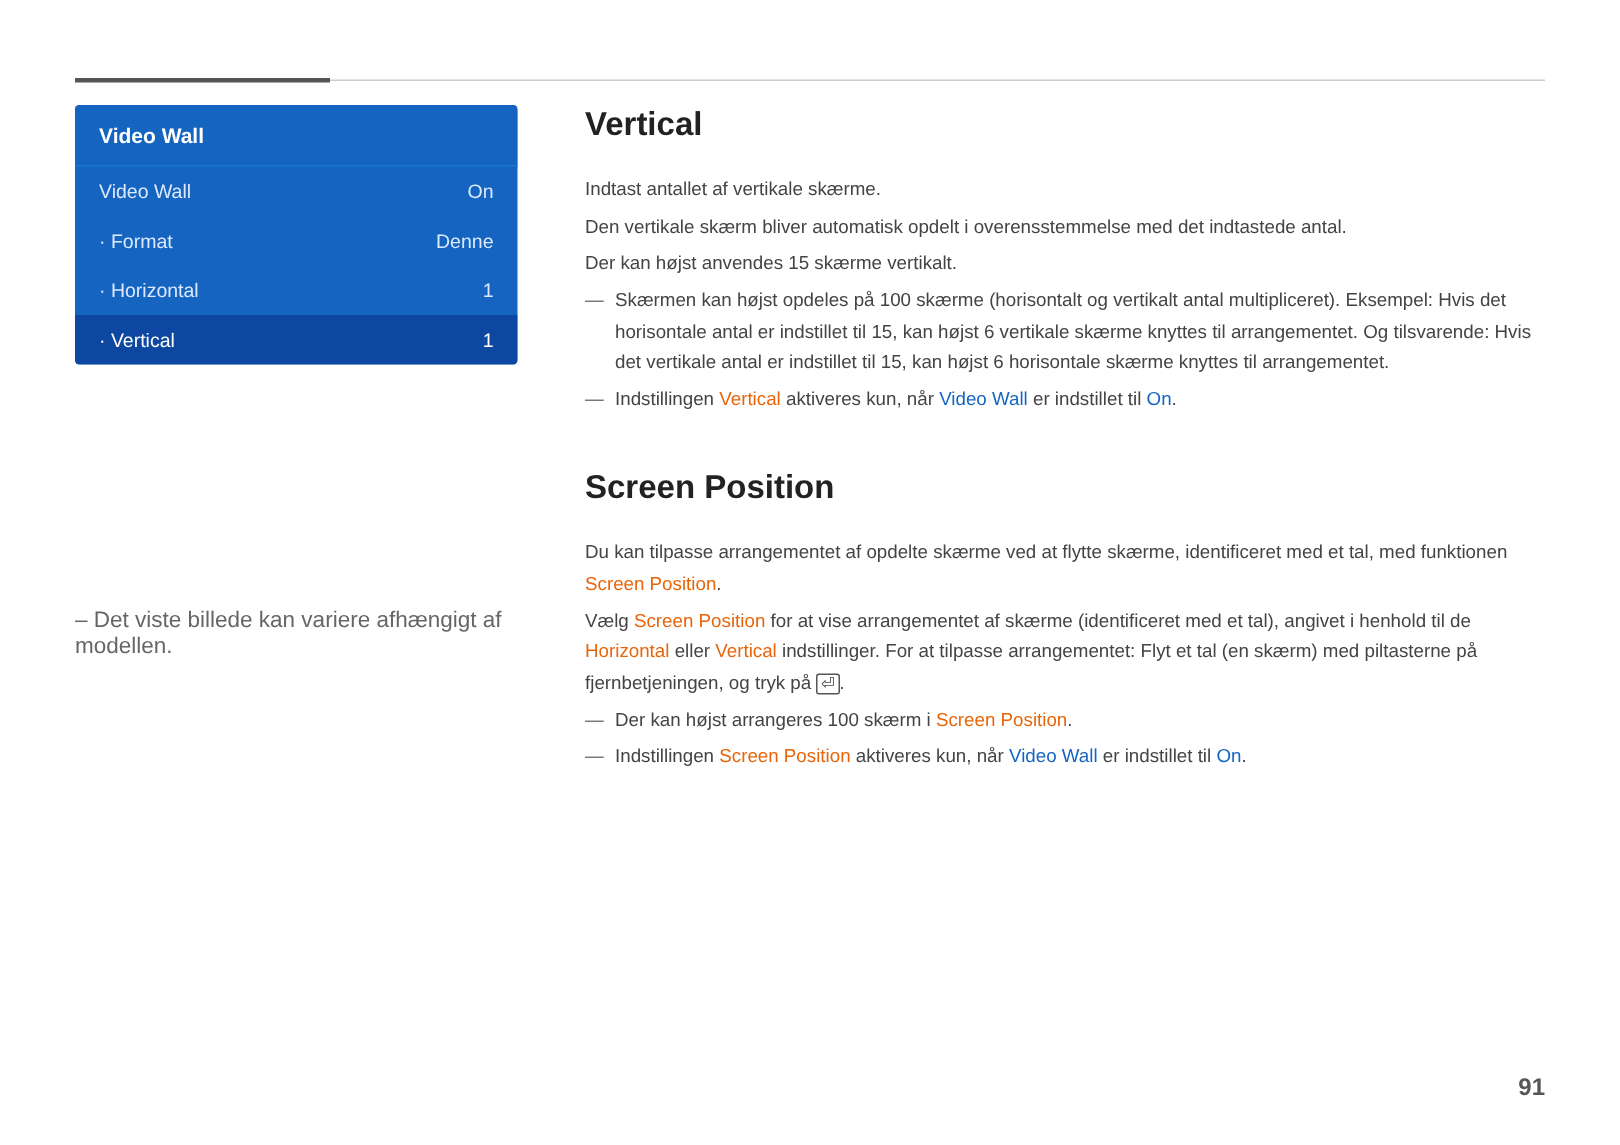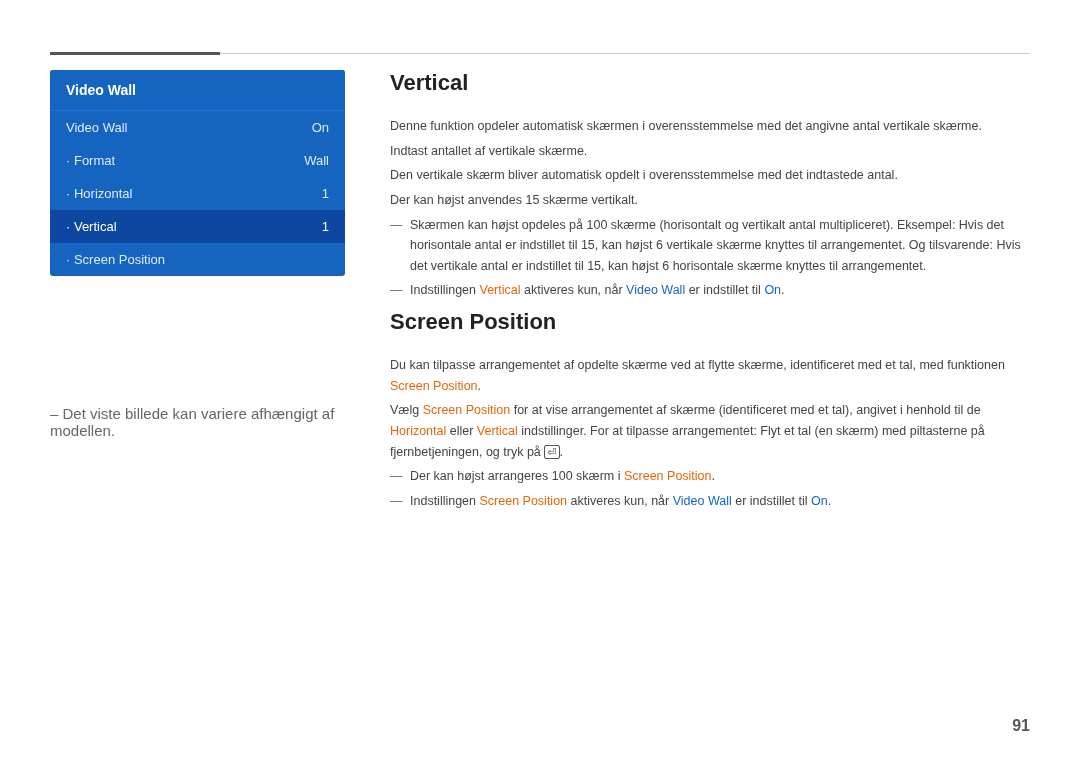--- a/index.html
+++ b/index.html
@@ -120,21 +120,21 @@
       position: absolute;
       left: 0;
       color: #666;
     }
 
     .highlight-orange { color: #e8650a; font-weight: 500; }
     .highlight-blue { color: #1565c0; font-weight: 500; }
 
     
     .screen-position-section {
-      margin-top: 8px;
+      margin-top: 36px;
     }
 
     
     .page-number {
       position: absolute;
       bottom: 28px;
       right: 50px;
       font-size: 16px;
       color: #555;
       font-weight: bold;
@@ -150,44 +150,39 @@
 
 <div class="sidebar">
   <div class="sidebar-menu">
     <div class="sidebar-title">Video Wall</div>
     <div class="menu-item">
       <span>Video Wall</span>
       <span class="value">On</span>
     </div>
     <div class="menu-item">
       <span>· Format</span>
-      <span class="value">Wall</span>
+      <span class="value">Denne</span>
     </div>
     <div class="menu-item">
       <span>· Horizontal</span>
       <span class="value">1</span>
     </div>
     <div class="menu-item active">
       <span>· Vertical</span>
       <span class="value">1</span>
     </div>
-    <div class="menu-item">
-      <span>· Screen Position</span>
-      <span class="value"></span>
-    </div>
   </div>
   <div class="sidebar-note">– Det viste billede kan variere afhængigt af modellen.</div>
 </div>
 
 <div class="main-content">
 
   <div>
     <div class="section-title">Vertical</div>
     <div class="section-body">
-      <p>Denne funktion opdeler automatisk skærmen i overensstemmelse med det angivne antal vertikale skærme.</p>
       <p>Indtast antallet af vertikale skærme.</p>
       <p>Den vertikale skærm bliver automatisk opdelt i overensstemmelse med det indtastede antal.</p>
       <p>Der kan højst anvendes 15 skærme vertikalt.</p>
       <p class="indent">Skærmen kan højst opdeles på 100 skærme (horisontalt og vertikalt antal multipliceret). Eksempel: Hvis det horisontale antal er indstillet til 15, kan højst 6 vertikale skærme knyttes til arrangementet. Og tilsvarende: Hvis det vertikale antal er indstillet til 15, kan højst 6 horisontale skærme knyttes til arrangementet.</p>
       <p class="indent">
         <span>Indstillingen </span><span class="highlight-orange">Vertical</span><span> aktiveres kun, når </span><span class="highlight-blue">Video Wall</span><span> er indstillet til </span><span class="highlight-blue">On</span><span>.</span>
       </p>
     </div>
   </div>
 

